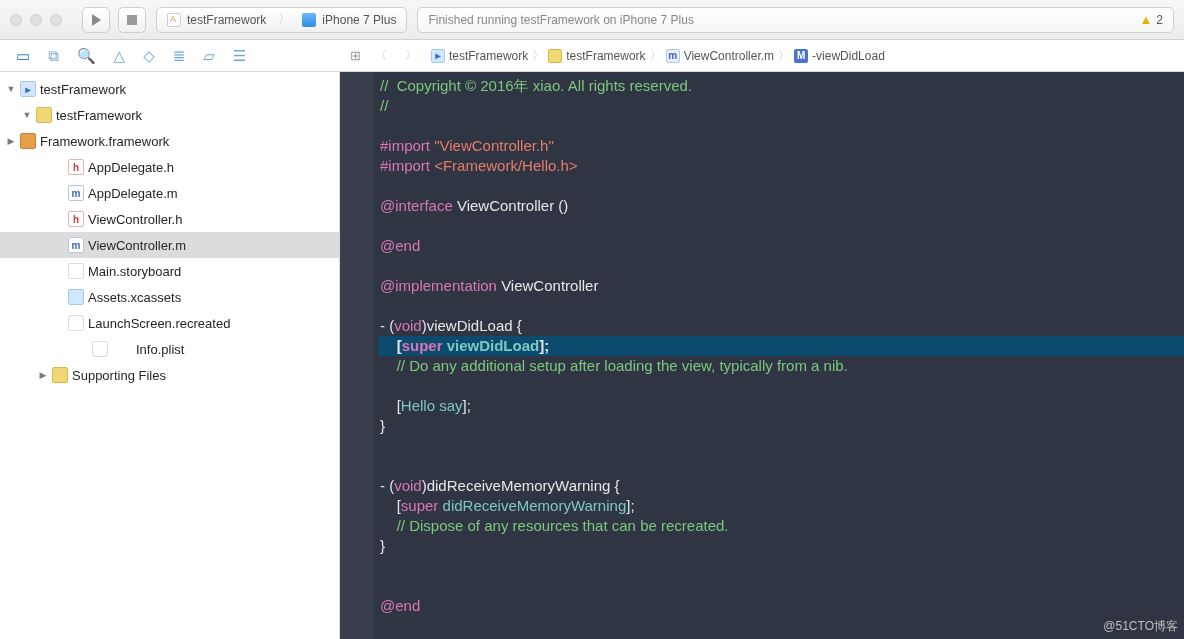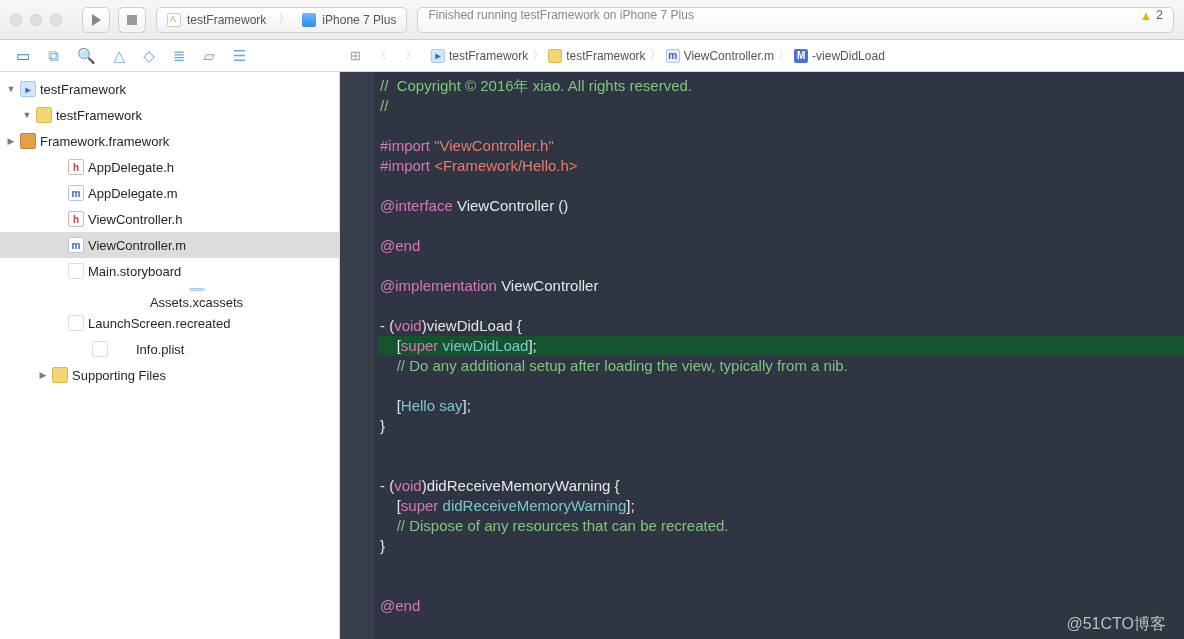--- a/index.html
+++ b/index.html
@@ -9,21 +9,21 @@
 .toolbar{height:40px;background:linear-gradient(#f7f7f7,#ececec);border-bottom:1px solid #cfcfcf;display:flex;align-items:center;padding:0 10px;gap:10px;}
 .traffic{display:flex;gap:8px;margin-right:10px;}
 .tl{width:12px;height:12px;border-radius:50%;background:#e0e0e0;border:1px solid #d0d0d0;}
 .play-stop{display:flex;gap:8px;}
 .sq-btn{width:28px;height:26px;border:1px solid #d0d0d0;border-radius:5px;background:linear-gradient(#fff,#f1f1f1);display:flex;align-items:center;justify-content:center;color:#777;cursor:pointer;}
 .play-tri{width:0;height:0;border-left:9px solid #888;border-top:6px solid transparent;border-bottom:6px solid transparent;}
 .stop-sq{width:10px;height:10px;background:#999;}
 .scheme{display:flex;align-items:center;height:26px;border:1px solid #d0d0d0;border-radius:5px;background:linear-gradient(#fff,#f1f1f1);font-size:12px;color:#555;overflow:hidden;}
 .scheme-part{padding:0 10px;display:flex;align-items:center;gap:6px;height:100%;}
 .scheme-sep{color:#bbb;padding:0 2px;}
-.activity{flex:1;height:26px;border:1px solid #d0d0d0;border-radius:5px;background:linear-gradient(#fff,#f6f6f6);display:flex;align-items:flex-start;padding:0 10px;font-size:12px;color:#888;justify-content:space-between;}
+.activity{flex:1;height:26px;border:1px solid #d0d0d0;border-radius:5px;background:linear-gradient(#fff,#f6f6f6);display:flex;align-items:center;padding:0 10px;font-size:12px;color:#888;justify-content:space-between;}
 .warn-badge{display:flex;align-items:center;gap:4px;color:#555;}
 .warn-tri{color:#e6b400;font-size:13px;}
 .ic-app{width:14px;height:14px;background:#fff;border:1px solid #ccc;border-radius:2px;position:relative;}
 .ic-app:before{content:"A";position:absolute;font-size:9px;color:#c79e3a;left:2px;top:0;}
 .ic-phone{width:14px;height:14px;background:linear-gradient(#6db7ff,#2d8de0);border-radius:2px;}
 
 
 .navtabs{height:32px;border-bottom:1px solid #d9d9d9;display:flex;}
 .navtabs-left{width:340px;display:flex;align-items:center;gap:18px;padding-left:16px;color:#6fa9d6;}
 .navtabs-left .ti{cursor:pointer;font-size:15px;}
@@ -66,23 +66,23 @@
 .code{flex:1;padding:4px 0 20px 4px;font-family:"SF Mono",Menlo,Consolas,monospace;font-size:15px;line-height:20px;white-space:pre;color:#e6e6e6;overflow:hidden;}
 .c-cmt{color:#7ec77e;}
 .c-pp{color:#d976b8;}
 .c-str{color:#e87c6a;}
 .c-kw{color:#d976b8;}
 .c-at{color:#d976b8;}
 .c-id{color:#e6e6e6;font-weight:500;}
 .c-call{color:#7cc8c4;}
 .c-super{color:#d976b8;}
 .line{padding-left:2px;}
-.line.hl{background:#14532d;}
-
-.watermark{position:fixed;right:18px;bottom:4px;font-size:16px;color:#bfbfbf;}
+.line.hl{background:#0c4a6e;font-weight:bold;}
+
+.watermark{position:fixed;right:6px;bottom:4px;font-size:12px;color:#bfbfbf;}
 </style>
 </head>
 <body>
 
 <div class="toolbar">
   <div class="traffic">
     <div class="tl"></div>
     <div class="tl"></div>
     <div class="tl"></div>
   </div>
@@ -182,21 +182,21 @@
         <div class="trow sel" style="padding-left: 54px;">
           <span class="disc none"></span>
           <span class="fic fic-m">m</span>
           <span class="tlabel">ViewController.m</span>
         </div>
         <div class="trow" style="padding-left: 54px;">
           <span class="disc none"></span>
           <span class="fic fic-sb"></span>
           <span class="tlabel">Main.storyboard</span>
         </div>
-        <div class="trow" style="padding-left: 54px; flex-direction: column;">
+        <div class="trow" style="padding-left: 54px;">
           <span class="disc none"></span>
           <span class="fic fic-xc"></span>
           <span class="tlabel">Assets.xcassets</span>
         </div>
         <div class="trow" style="padding-left: 54px;">
           <span class="disc none"></span>
           <span class="fic fic-sb"></span>
           <span class="tlabel">LaunchScreen.recreated</span>
         </div>
         <div class="trow" style="padding-left: 54px; gap: 28px;">

